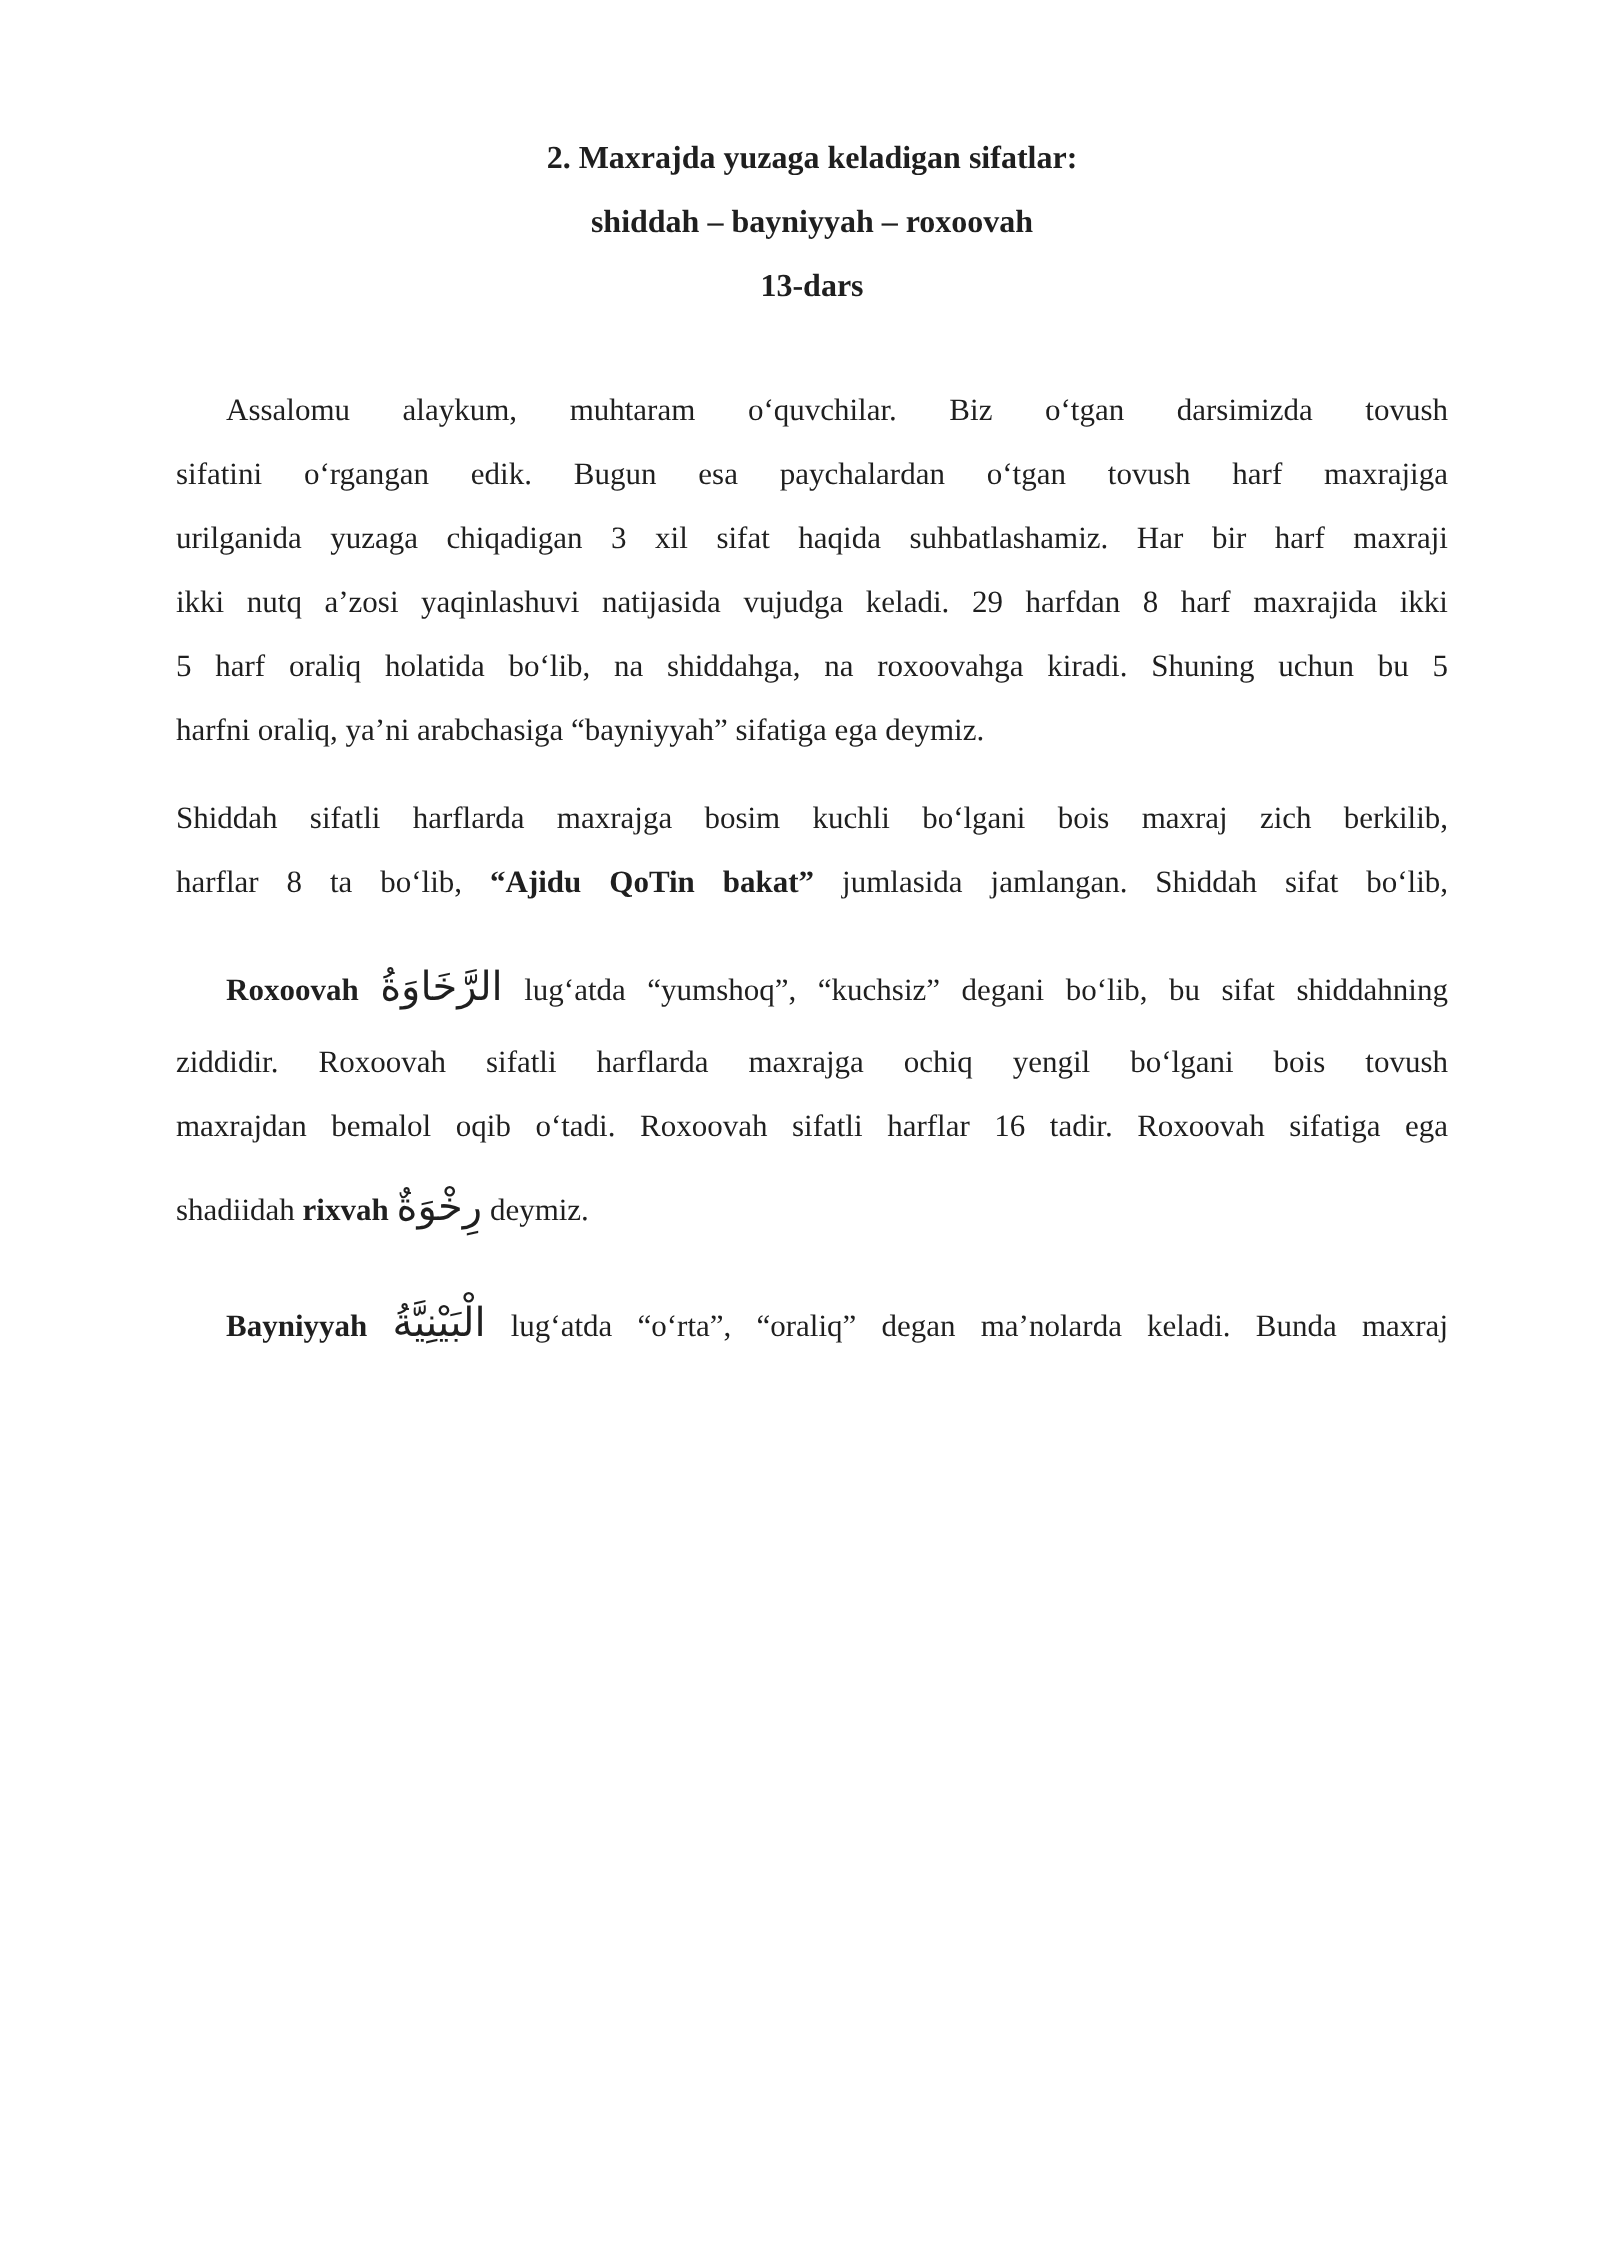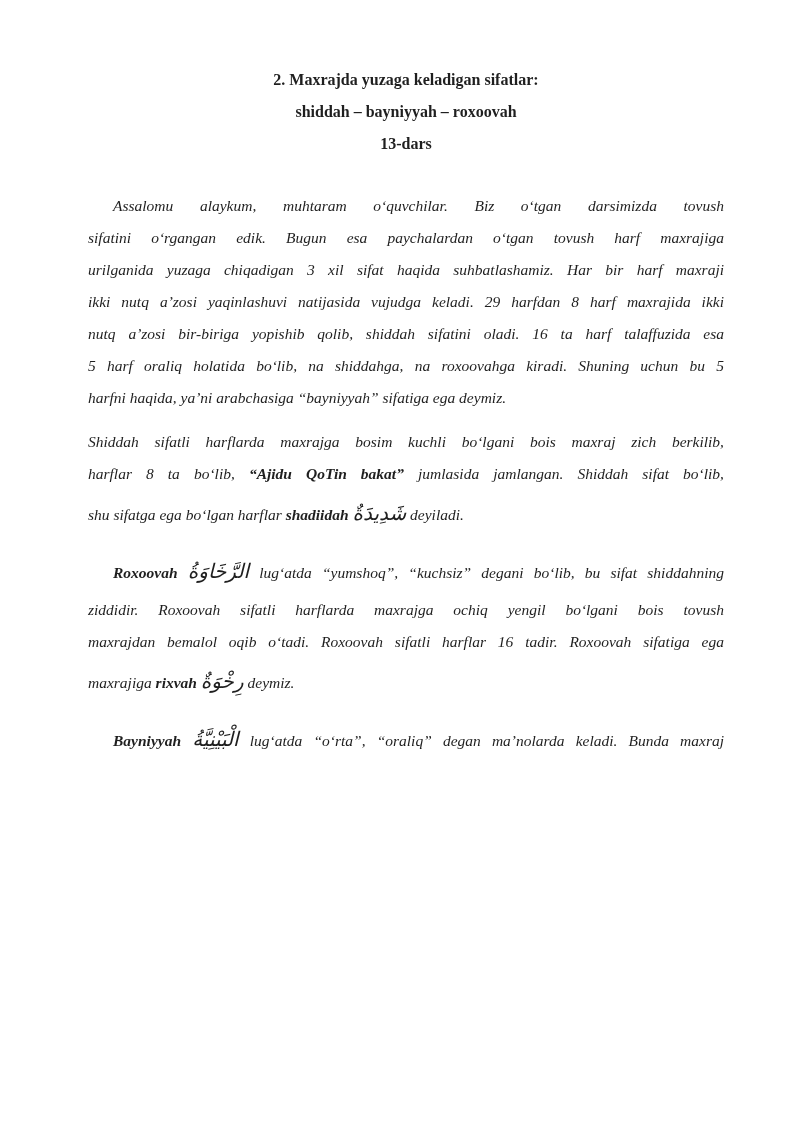--- a/index.html
+++ b/index.html
@@ -11,21 +11,21 @@
     background: #ffffff;
     box-sizing: border-box;
     padding: 64px 60px 0 72px;
     overflow: hidden;
     font-family: "Liberation Serif", serif;
     color: #1f1f1f;
     font-size: 15.5px;
   }
   .title-block { text-align: center; font-weight: bold; }
   .title-line { line-height: 32px; font-size: 16px; }
-  .doc-body { margin-top: 30px; font-style: italic; }
+  .doc-body { margin-top: 30px; }
   .para { margin: 0; }
   .para + .para { margin-top: 12px; }
   .line {
     line-height: 32px;
     text-align: justify;
     text-align-last: justify;
     white-space: normal;
   }
   .line.indent { padding-left: 25px; }
   .line.last { text-align-last: left; }
@@ -45,32 +45,30 @@
     <div class="title-line">2. Maxrajda yuzaga keladigan sifatlar:</div>
     <div class="title-line">shiddah – bayniyyah – roxoovah</div>
     <div class="title-line">13-dars</div>
   </div>
   <div class="doc-body">
       <div class="para">
         <div class="line indent"><span class="">Assalomu alaykum, muhtaram o‘quvchilar. Biz o‘tgan darsimizda tovush</span></div>
         <div class="line"><span class="">sifatini o‘rgangan edik. Bugun esa paychalardan o‘tgan tovush harf maxrajiga</span></div>
         <div class="line"><span class="">urilganida yuzaga chiqadigan 3 xil sifat haqida suhbatlashamiz. Har bir harf maxraji</span></div>
         <div class="line"><span class="">ikki nutq a’zosi yaqinlashuvi natijasida vujudga keladi. 29 harfdan 8 harf maxrajida ikki</span></div>
-        <div class="line"><span class="">nutq a’zosi bir-biriga yopishib qolib, shiddah sifatini oladi. 16 ta harf talaffuzida esa</span></div>
         <div class="line"><span class="">5 harf oraliq holatida bo‘lib, na shiddahga, na roxoovahga kiradi. Shuning uchun bu 5</span></div>
-        <div class="line last"><span class="">harfni haqida, ya’ni arabchasiga “bayniyyah” sifatiga ega deymiz.</span></div>
+        <div class="line last"><span class="">harfni oraliq, ya’ni arabchasiga “bayniyyah” sifatiga ega deymiz.</span></div>
       </div>
       <div class="para">
         <div class="line"><span class="">Shiddah sifatli harflarda maxrajga bosim kuchli bo‘lgani bois maxraj zich berkilib,</span></div>
         <div class="line"><span class="">harflar 8 ta bo‘lib, </span><span class="b ">“Ajidu QoTin bakat”</span><span class=""> jumlasida jamlangan. Shiddah sifat bo‘lib,</span></div>
-        <div class="line last"><span class="">shu sifatga ega bo‘lgan harflar </span><span class="b ">shadiidah </span><span class="ar">شَدِيدَةٌ</span><span class=""> deyiladi.</span></div>
       </div>
       <div class="para">
         <div class="line indent"><span class="b ">Roxoovah </span><span class="ar">الرَّخَاوَةُ</span><span class=""> lug‘atda “yumshoq”, “kuchsiz” degani bo‘lib, bu sifat shiddahning</span></div>
         <div class="line"><span class="">ziddidir. Roxoovah sifatli harflarda maxrajga ochiq yengil bo‘lgani bois tovush</span></div>
         <div class="line"><span class="">maxrajdan bemalol oqib o‘tadi. Roxoovah sifatli harflar 16 tadir. Roxoovah sifatiga ega</span></div>
-        <div class="line last"><span class="">maxrajiga </span><span class="b ">rixvah </span><span class="ar">رِخْوَةٌ</span><span class=""> deymiz.</span></div>
+        <div class="line last"><span class="">shadiidah </span><span class="b ">rixvah </span><span class="ar">رِخْوَةٌ</span><span class=""> deymiz.</span></div>
       </div>
       <div class="para">
         <div class="line indent"><span class="b ">Bayniyyah </span><span class="ar">الْبَيْنِيَّةُ</span><span class=""> lug‘atda “o‘rta”, “oraliq” degan ma’nolarda keladi. Bunda maxraj</span></div>
       </div>
     </div>
 </div>
 
 </body></html>

